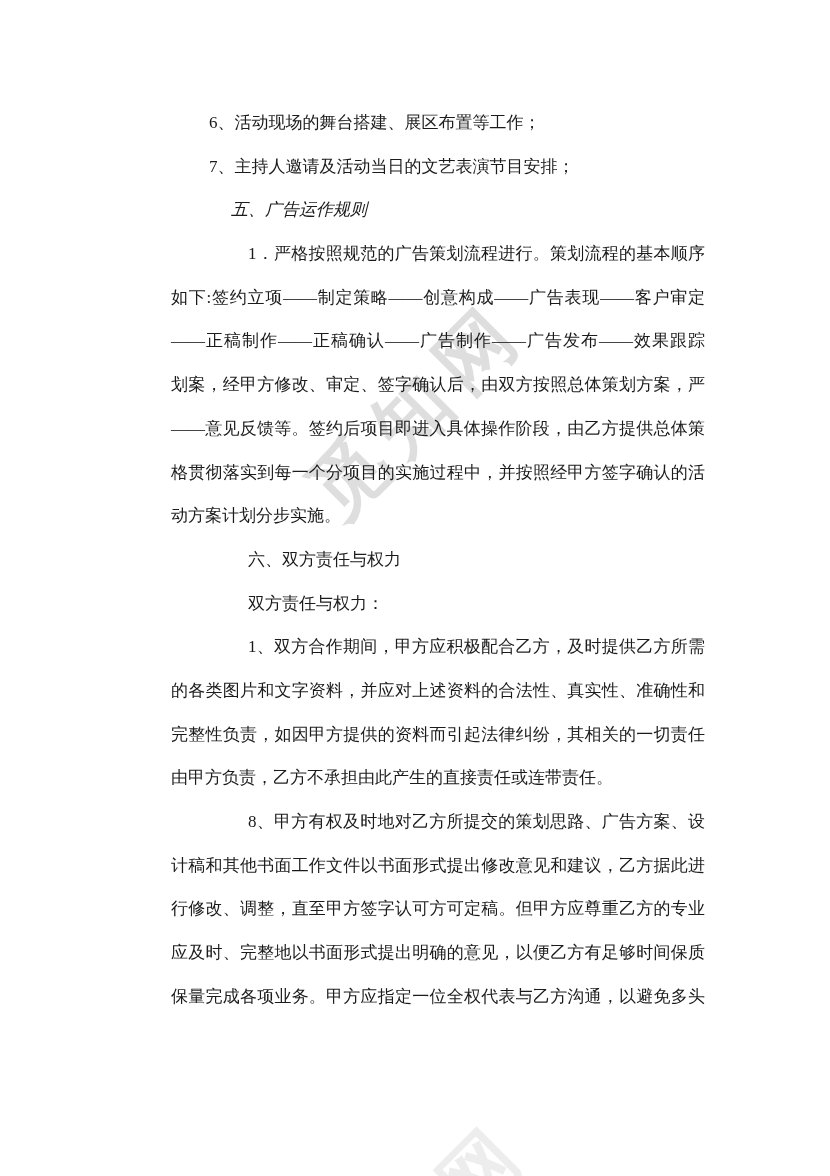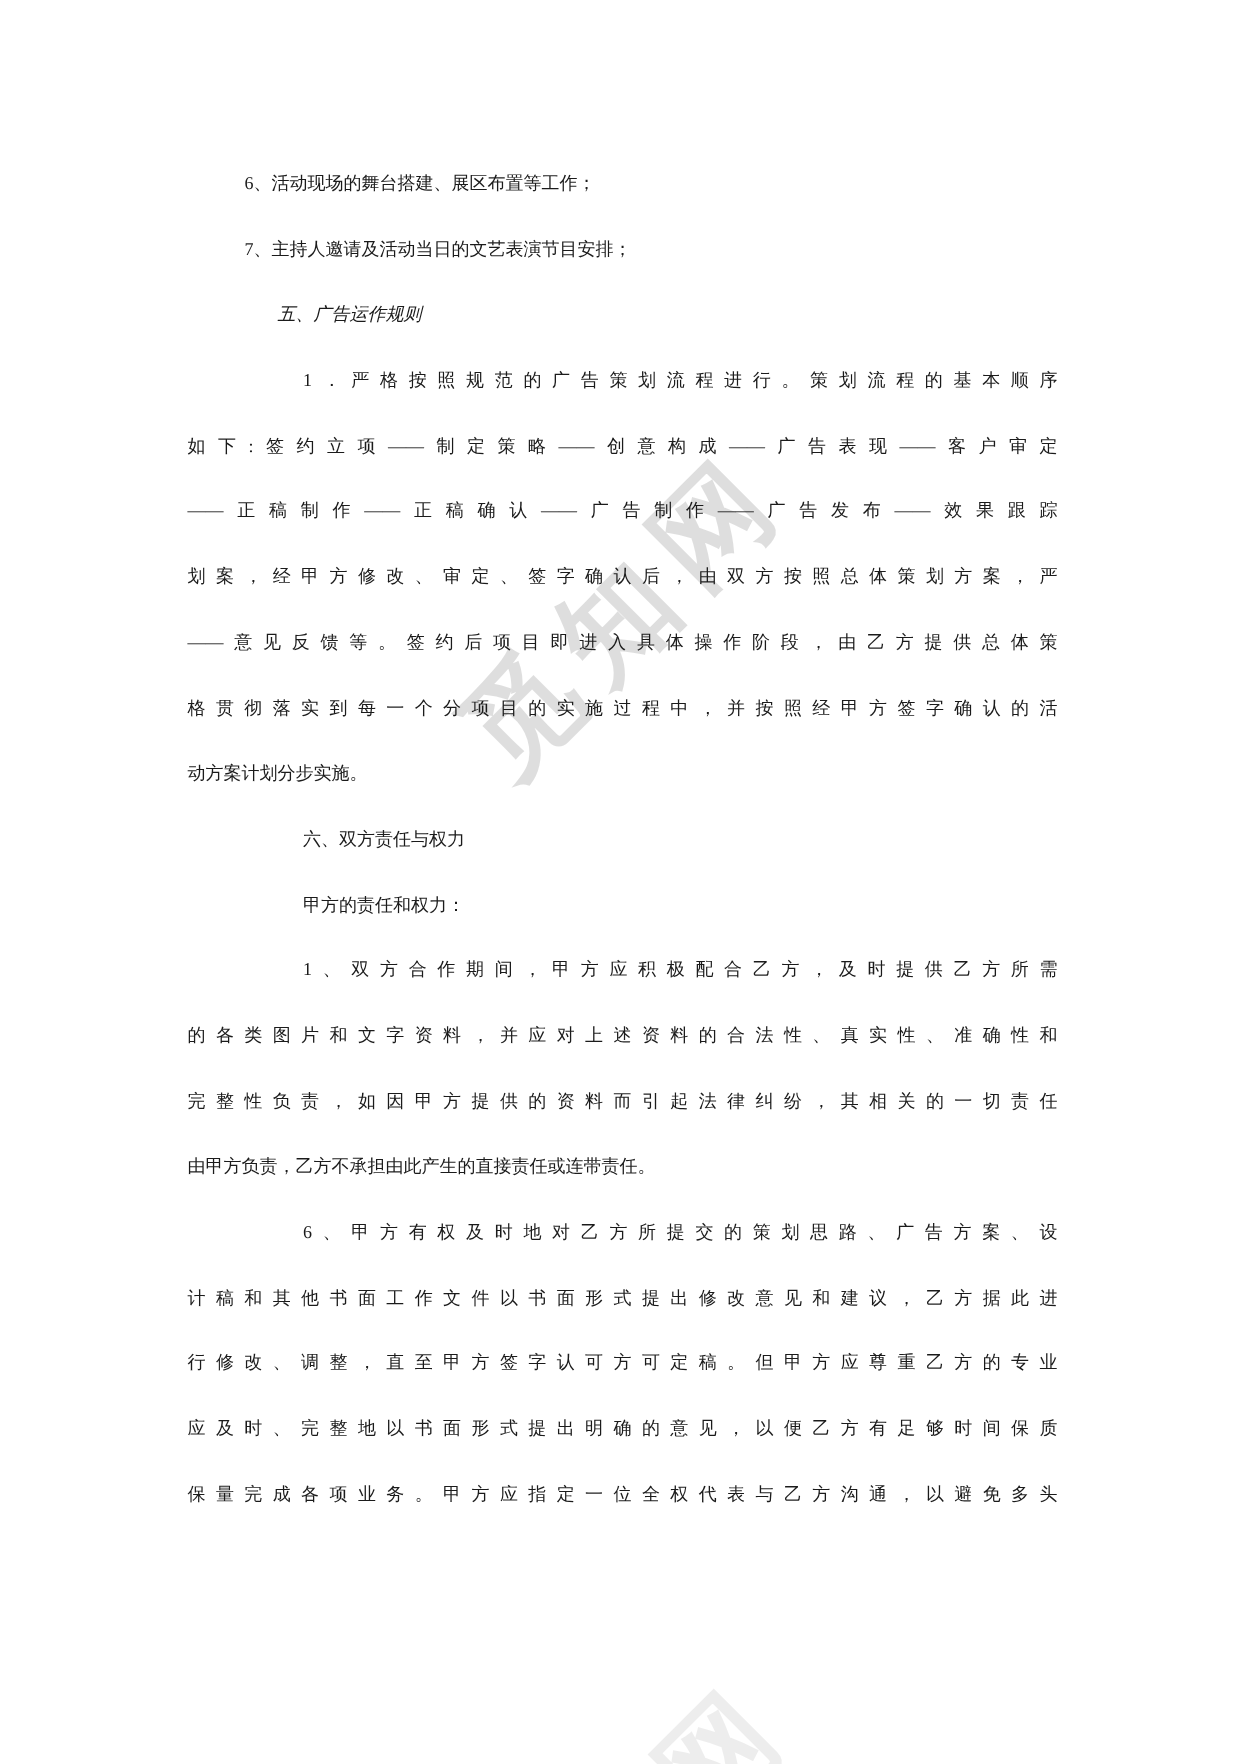--- a/index.html
+++ b/index.html
@@ -16,27 +16,28 @@
     font-family: "Liberation Serif", "DejaVu Serif", serif;
   }
   
   .doc {
     position: absolute;
     left: 125px;
     top: 101px;
     width: 580px;
   }
   .line {
-    font-size: 12px;
+    font-size: 17px;
     line-height: 43.7px;
     height: 43.7px;
     color: #1b1b1b;
     text-align: justify;
     text-justify: inter-character;
     white-space: nowrap;
+    margin-left: 46px;
   }
   
   .line.st {
     white-space: normal;
     text-align-last: justify;
   }
   
   .i1 { padding-left: 38px; }  
   .i2 { padding-left: 60px; font-style: italic; }  
   .i3 { padding-left: 77px; font-family: Liberation Serif, serif; }  
@@ -79,25 +80,25 @@
     <div class="line i1">7、主持人邀请及活动当日的文艺表演节目安排；</div>
     <div class="line i2">五、广告运作规则</div>
     <div class="line i3 st">1．严格按照规范的广告策划流程进行。策划流程的基本顺序</div>
     <div class="line st">如下:签约立项——制定策略——创意构成——广告表现——客户审定</div>
     <div class="line st">——正稿制作——正稿确认——广告制作——广告发布——效果跟踪</div>
     <div class="line st">划案，经甲方修改、审定、签字确认后，由双方按照总体策划方案，严</div>
     <div class="line st">——意见反馈等。签约后项目即进入具体操作阶段，由乙方提供总体策</div>
     <div class="line st">格贯彻落实到每一个分项目的实施过程中，并按照经甲方签字确认的活</div>
     <div class="line">动方案计划分步实施。</div>
     <div class="line i3">六、双方责任与权力</div>
-    <div class="line i3">甲方的责任和权力：</div>
+    <div class="line i3">双方责任与权力：</div>
     <div class="line i3 st">1、双方合作期间，甲方应积极配合乙方，及时提供乙方所需</div>
     <div class="line st">的各类图片和文字资料，并应对上述资料的合法性、真实性、准确性和</div>
     <div class="line st">完整性负责，如因甲方提供的资料而引起法律纠纷，其相关的一切责任</div>
     <div class="line">由甲方负责，乙方不承担由此产生的直接责任或连带责任。</div>
-    <div class="line i3 st">6、甲方有权及时地对乙方所提交的策划思路、广告方案、设</div>
+    <div class="line i3 st">8、甲方有权及时地对乙方所提交的策划思路、广告方案、设</div>
     <div class="line st">计稿和其他书面工作文件以书面形式提出修改意见和建议，乙方据此进</div>
     <div class="line st">行修改、调整，直至甲方签字认可方可定稿。但甲方应尊重乙方的专业</div>
     <div class="line st">应及时、完整地以书面形式提出明确的意见，以便乙方有足够时间保质</div>
     <div class="line st">保量完成各项业务。甲方应指定一位全权代表与乙方沟通，以避免多头</div>
   </div>
 
 </div>
 
 </body></html>

